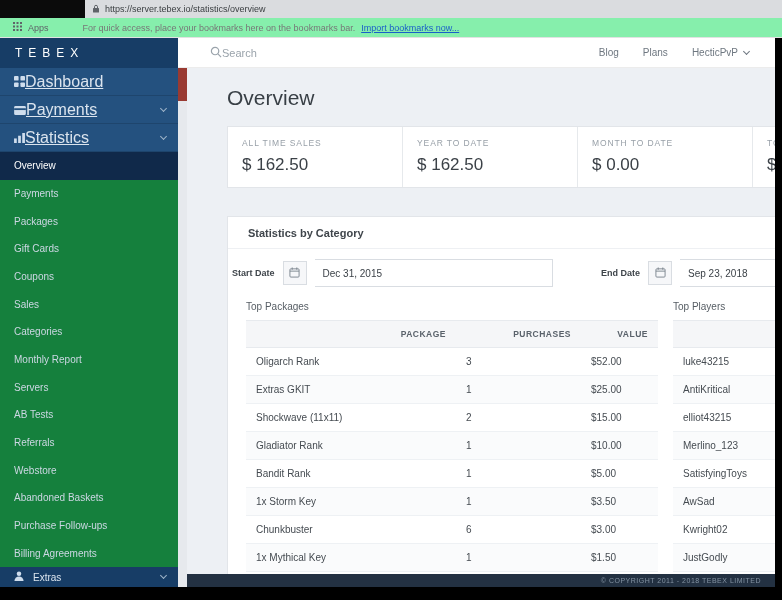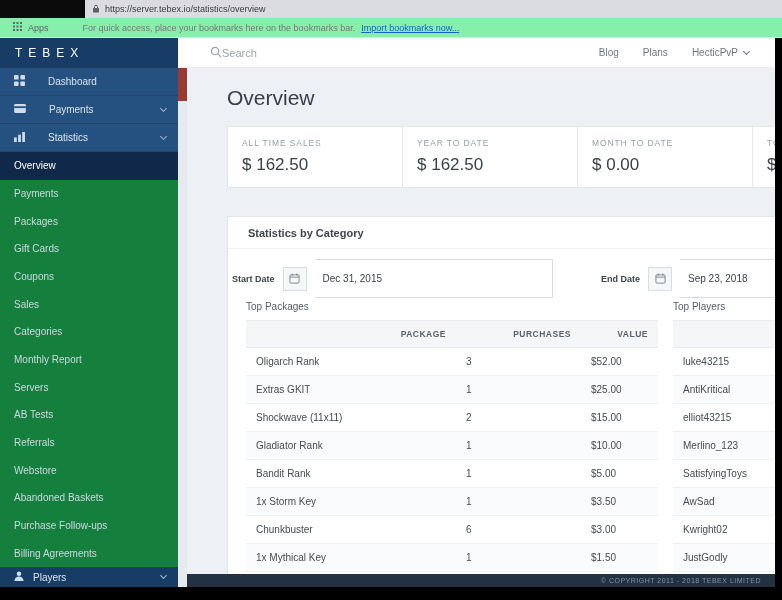--- a/index.html
+++ b/index.html
@@ -13,21 +13,21 @@
   .bookmarks-row { position:absolute; top:18px; left:0; width:782px; height:20px; background:#86efac; border-bottom:1px solid #e2e2e2; display:flex; align-items:center; font-size:9px; color:#5f6368; padding-left:13px; gap:6px; }
   .bm-hint { color:#777; margin-left:28px; }
   .bm-link { color:#1a5fc8; text-decoration:underline; cursor:pointer; }
 
   
   .app { position:absolute; top:38px; left:0; width:775px; height:549px; background:#edf0f4; }
 
   
   .sidebar { position:absolute; left:0; top:0; width:178px; height:549px; background:#15803d; display:flex; flex-direction:column; }
   .logo { height:30px; background:#173d66; color:#fff; display:flex; align-items:center; padding-left:15px; font-size:12px; letter-spacing:6px; font-weight:400; cursor:pointer; }
-  .top-item { height:28px; flex:0 0 28px; display:flex; align-items:center; gap:23px; padding:0 12px 0 14px; color:#dbe4ee; font-size:10px; background:#24517f; border-bottom:1px solid rgba(0,0,0,.14); cursor:pointer; }
+  .top-item { height:28px; flex:0 0 28px; display:flex; align-items:center; gap:0; padding:0 12px 0 14px; color:#dbe4ee; font-size:16px; background:#24517f; border-bottom:1px solid rgba(0,0,0,.14); cursor:pointer;text-decoration:underline; }
   .top-item .chev { margin-left:auto; color:#9fb4c9; }
   .sub-list { flex:1 1 auto; display:flex; flex-direction:column; }
   .sub-item { flex:1 1 auto; display:flex; align-items:center; padding-left:14px; color:#ccd7e3; font-size:10px; cursor:pointer; }
   .sub-item.active { background:#10294a; color:#fff; }
   .players-item { flex:0 0 20px; display:flex; align-items:center; gap:9px; padding:0 12px 0 14px; background:#173d66; color:#dbe4ee; font-size:10px; cursor:pointer; }
   .players-item .chev { margin-left:auto; color:#9fb4c9; }
 
   .chev { display:inline-block; width:5px; height:5px; border-right:1.3px solid currentColor; border-bottom:1.3px solid currentColor; transform:rotate(45deg); margin-top:-3px; }
 
   
@@ -53,21 +53,21 @@
   .stat-value { font-size:17px; color:#3b4147; margin-top:7px; white-space:nowrap; }
 
   .panel { margin:28px 0 0 40px; width:700px; background:#fff; border:1px solid #e2e5e9; }
   .panel-header { padding:10px 20px 9px; border-bottom:1px solid #eef0f3; font-size:11px; font-weight:700; color:#3f454b; }
   .date-row { position:relative; height:46px; padding-top:10px; }
   .date-group { position:absolute; display:flex; align-items:center; gap:8px; top:10px; }
   .date-group.start { left:4px; }
   .date-group.end { left:373px; }
   .date-label { font-size:9px; font-weight:700; color:#3f454b; white-space:nowrap; }
   .cal-btn { width:24px; height:24px; border:1px solid #d9dde2; background:#f6f7f9; display:flex; align-items:center; justify-content:center; cursor:pointer; }
-  .date-input { height:39px; border:1px solid #d9dde2; border-left:none; font-size:10px; color:#3c4248; padding-left:8px; width:238px; font-family:"Liberation Sans", sans-serif; outline:none; }
+  .date-input { height:28px; border:1px solid #d9dde2; border-left:none; font-size:10px; color:#3c4248; padding-left:8px; width:238px; font-family:"Liberation Sans", sans-serif; outline:none; }
 
   .tables-row { position:relative; padding:6px 0 14px; }
   .tbl-title { font-size:10px; color:#565d64; margin-bottom:8px; }
   .packages-block { margin-left:18px; width:412px; display:inline-block; vertical-align:top; }
   .players-block { position:absolute; left:445px; top:6px; width:240px; }
   table { border-collapse:collapse; width:100%; }
   th { background:#f5f6f8; border:1px solid #e7eaee; border-left:none; border-right:none; font-size:8.5px; letter-spacing:.5px; color:#5a626b; text-align:right; padding:8px 10px; text-transform:uppercase; }
   td { font-size:10px; color:#454b51; padding:8px 10px; border-bottom:1px solid #eef1f4; white-space:nowrap; }
   tbody tr:nth-child(even) td { background:#fafbfc; }
   .col-pkg { width:210px; } .col-pur { width:125px; } .col-val { width:77px; }
@@ -167,21 +167,21 @@
         <div class="sub-item">Billing Agreements</div>
       </div>
 
       <div class="players-item">
         <span>
           <svg width="10" height="10" viewBox="0 0 11 11" fill="#cfdded">
               <circle cx="5.5" cy="3" r="2.5"></circle>
               <path d="M0.5 11a5 5 0 0 1 10 0z"></path>
             </svg>
         </span>
-        <span>Players</span>
+        <span>Extras</span>
         <span class="chev"></span>
       </div>
     </div>
 
     <div class="scroll-track">
       <div class="scroll-thumb"></div>
     </div>
 
     <div class="topbar">
       <div class="search-wrap">

